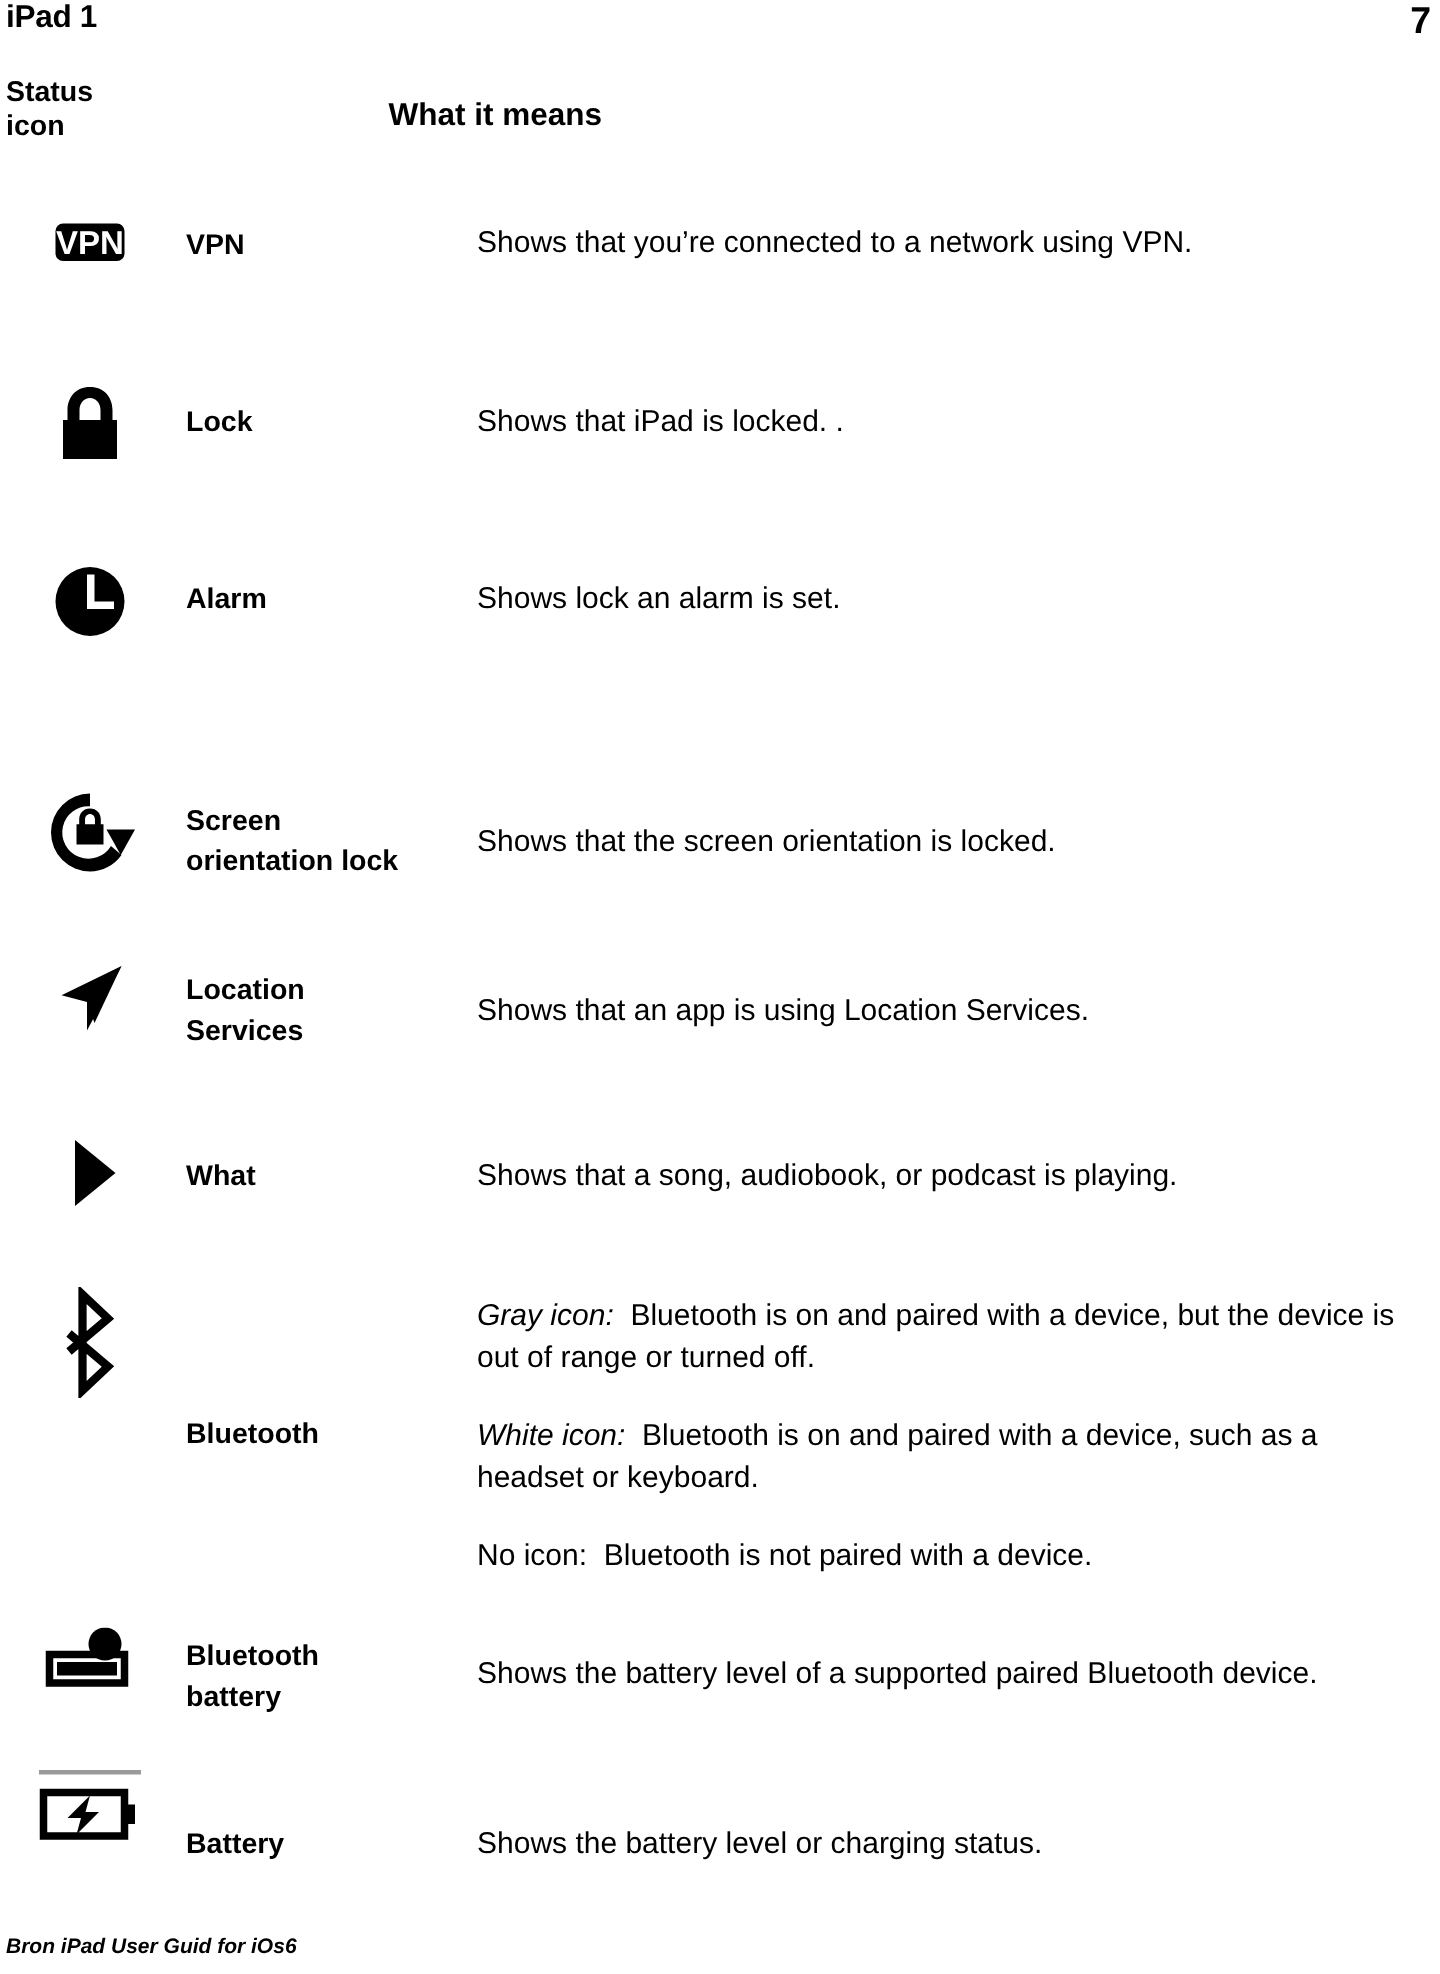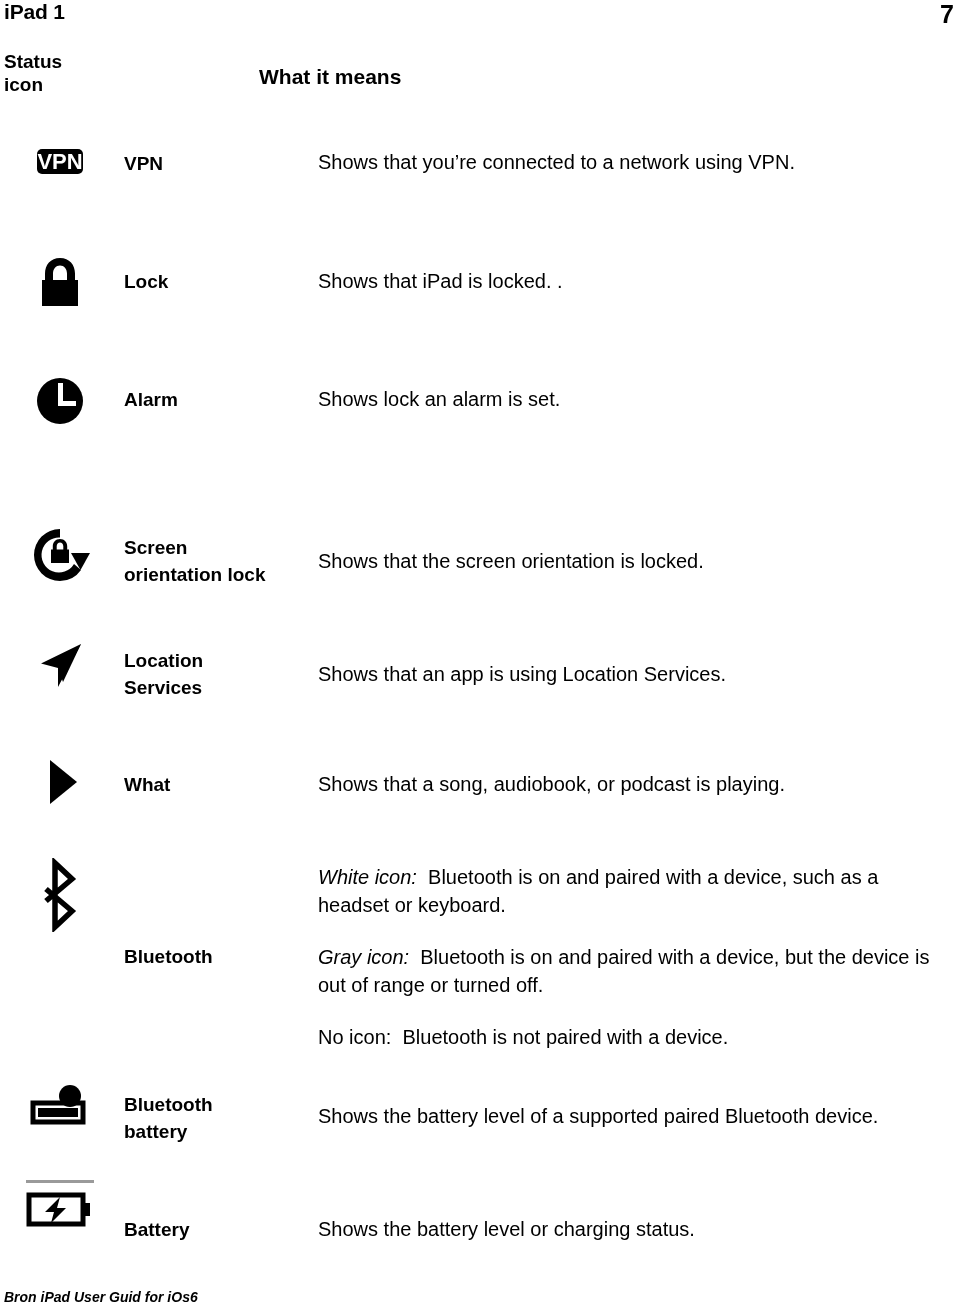--- a/index.html
+++ b/index.html
@@ -255,26 +255,26 @@
     <div class="cell-icon" style="top:0px;">
       <span class="icon-box">
         <svg width="54" height="74" viewBox="0 0 54 74" aria-hidden="true">
           <path d="M22 37 L22 5 L39 21 L13 43 M13 31 L39 53 L22 69 L22 37" fill="none" stroke="#000" stroke-width="5.5" stroke-linejoin="miter" stroke-linecap="butt"></path>
         </svg>
       </span>
     </div>
     <div class="cell-name" style="top:85px;">Bluetooth</div>
     <div class="cell-desc" style="top:5px;">
       <div class="para">
+        <span class="ital">Gray icon:</span>&nbsp;
+        <span>Bluetooth is on and paired with a device, but the device is out of range or turned off.</span>
+      </div>
+      <div class="para">
         <span class="ital">White icon:</span>&nbsp;
         <span>Bluetooth is on and paired with a device, such as a headset or keyboard.</span>
-      </div>
-      <div class="para">
-        <span class="ital">Gray icon:</span>&nbsp;
-        <span>Bluetooth is on and paired with a device, but the device is out of range or turned off.</span>
       </div>
       <div class="para">
         <span>No icon:</span>&nbsp;
         <span>Bluetooth is not paired with a device.</span>
       </div>
     </div>
   </div>
 
   <div class="row" style="top:1085px;">
     <div class="cell-icon" style="top:0px;">

